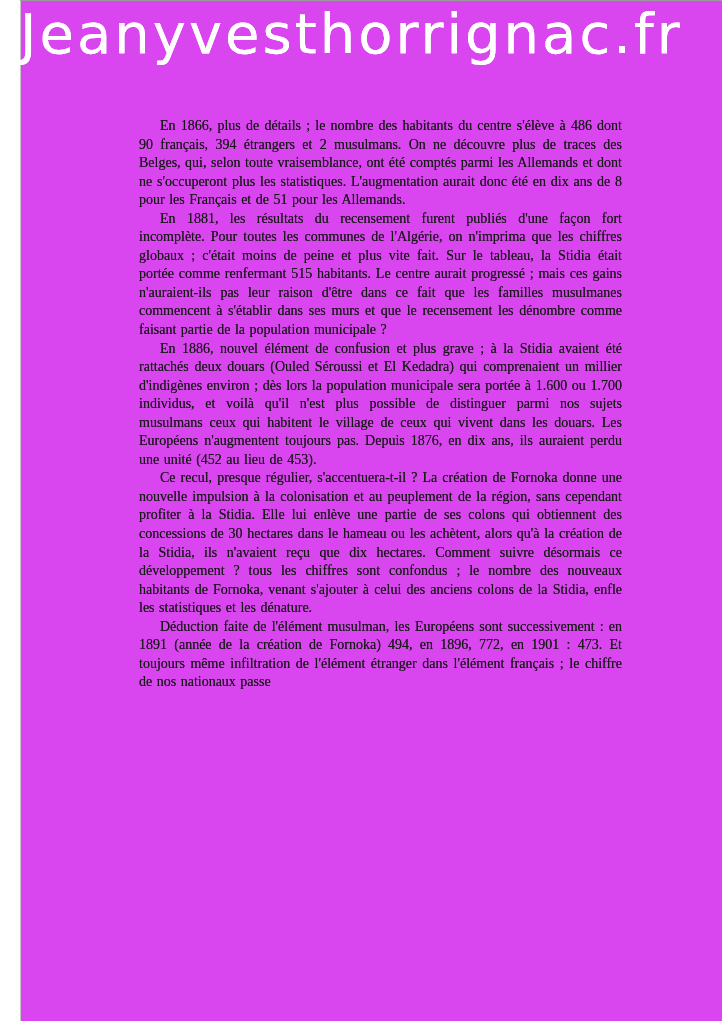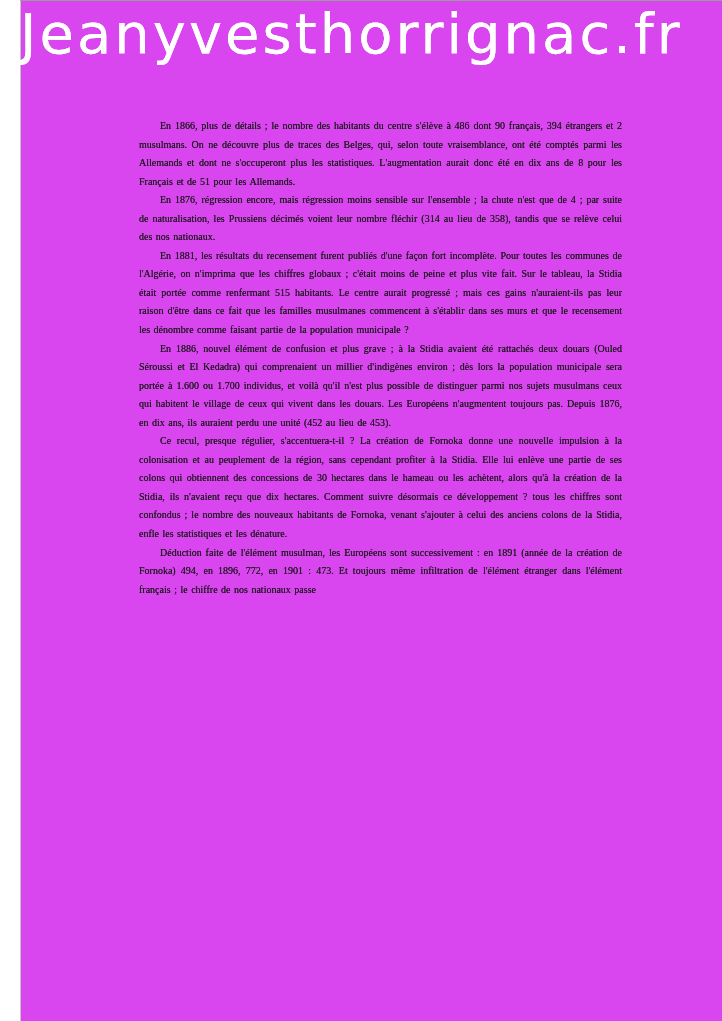--- a/index.html
+++ b/index.html
@@ -18,21 +18,21 @@
     box-sizing: border-box;
     margin-left: 20px;
   }
   .text-block {
     position: absolute;
     left: 119px;
     top: 116px;
     width: 483px;
     z-index: 2;
     font-family: "Liberation Serif", "DejaVu Serif", serif;
-    font-size: 10px;
+    font-size: 14px;
     line-height: 18.55px;
     text-align: justify;
     color: #191919;
     text-shadow: 0 0 0.4px rgba(20,20,20,0.75);
   }
   .text-block p {
     margin: 0;
     padding: 0;
     text-indent: 21px;
     word-spacing: 1px;
@@ -62,20 +62,19 @@
 <body>
 
 <div class="page">
 
   <div class="watermark wm-upper">Jeanyvesthorrignac.fr</div>
 
   <div class="watermark wm-lower">Jeanyvesthorrignac.fr</div>
 
   <div class="text-block">
     <p>En 1866, plus de détails ; le nombre des habitants du centre s'élève à 486 dont 90 français, 394 étrangers et 2 musulmans. On ne découvre plus de traces des Belges, qui, selon toute vraisemblance, ont été comptés parmi les Allemands et dont ne s'occuperont plus les statistiques. L'augmentation aurait donc été en dix ans de 8 pour les Français et de 51 pour les Allemands.</p>
-    <p>En 1876, régression encore, mais régression moins sensible sur l'ensemble ; la chute n'est que de 4 ; par suite de naturalisation, les Prussiens décimés voient leur nombre fléchir (314 au lieu de 358), tandis que se relève celui des nos nationaux.</p>
     <p>En 1881, les résultats du recensement furent publiés d'une façon fort incomplète. Pour toutes les communes de l'Algérie, on n'imprima que les chiffres globaux ; c'était moins de peine et plus vite fait. Sur le tableau, la Stidia était portée comme renfermant 515 habitants. Le centre aurait progressé ; mais ces gains n'auraient-ils pas leur raison d'être dans ce fait que les familles musulmanes commencent à s'établir dans ses murs et que le recensement les dénombre comme faisant partie de la population municipale ?</p>
     <p>En 1886, nouvel élément de confusion et plus grave ; à la Stidia avaient été rattachés deux douars (Ouled Séroussi et El Kedadra) qui comprenaient un millier d'indigènes environ ; dès lors la population municipale sera portée à 1.600 ou 1.700 individus, et voilà qu'il n'est plus possible de distinguer parmi nos sujets musulmans ceux qui habitent le village de ceux qui vivent dans les douars. Les Européens n'augmentent toujours pas. Depuis 1876, en dix ans, ils auraient perdu une unité (452 au lieu de 453).</p>
     <p>Ce recul, presque régulier, s'accentuera-t-il ? La création de Fornoka donne une nouvelle impulsion à la colonisation et au peuplement de la région, sans cependant profiter à la Stidia. Elle lui enlève une partie de ses colons qui obtiennent des concessions de 30 hectares dans le hameau ou les achètent, alors qu'à la création de la Stidia, ils n'avaient reçu que dix hectares. Comment suivre désormais ce développement ? tous les chiffres sont confondus ; le nombre des nouveaux habitants de Fornoka, venant s'ajouter à celui des anciens colons de la Stidia, enfle les statistiques et les dénature.</p>
     <p>Déduction faite de l'élément musulman, les Européens sont successivement : en 1891 (année de la création de Fornoka) 494, en 1896, 772, en 1901 : 473. Et toujours même infiltration de l'élément étranger dans l'élément français ; le chiffre de nos nationaux passe</p>
   </div>
 
 </div>
 
 </body></html>

